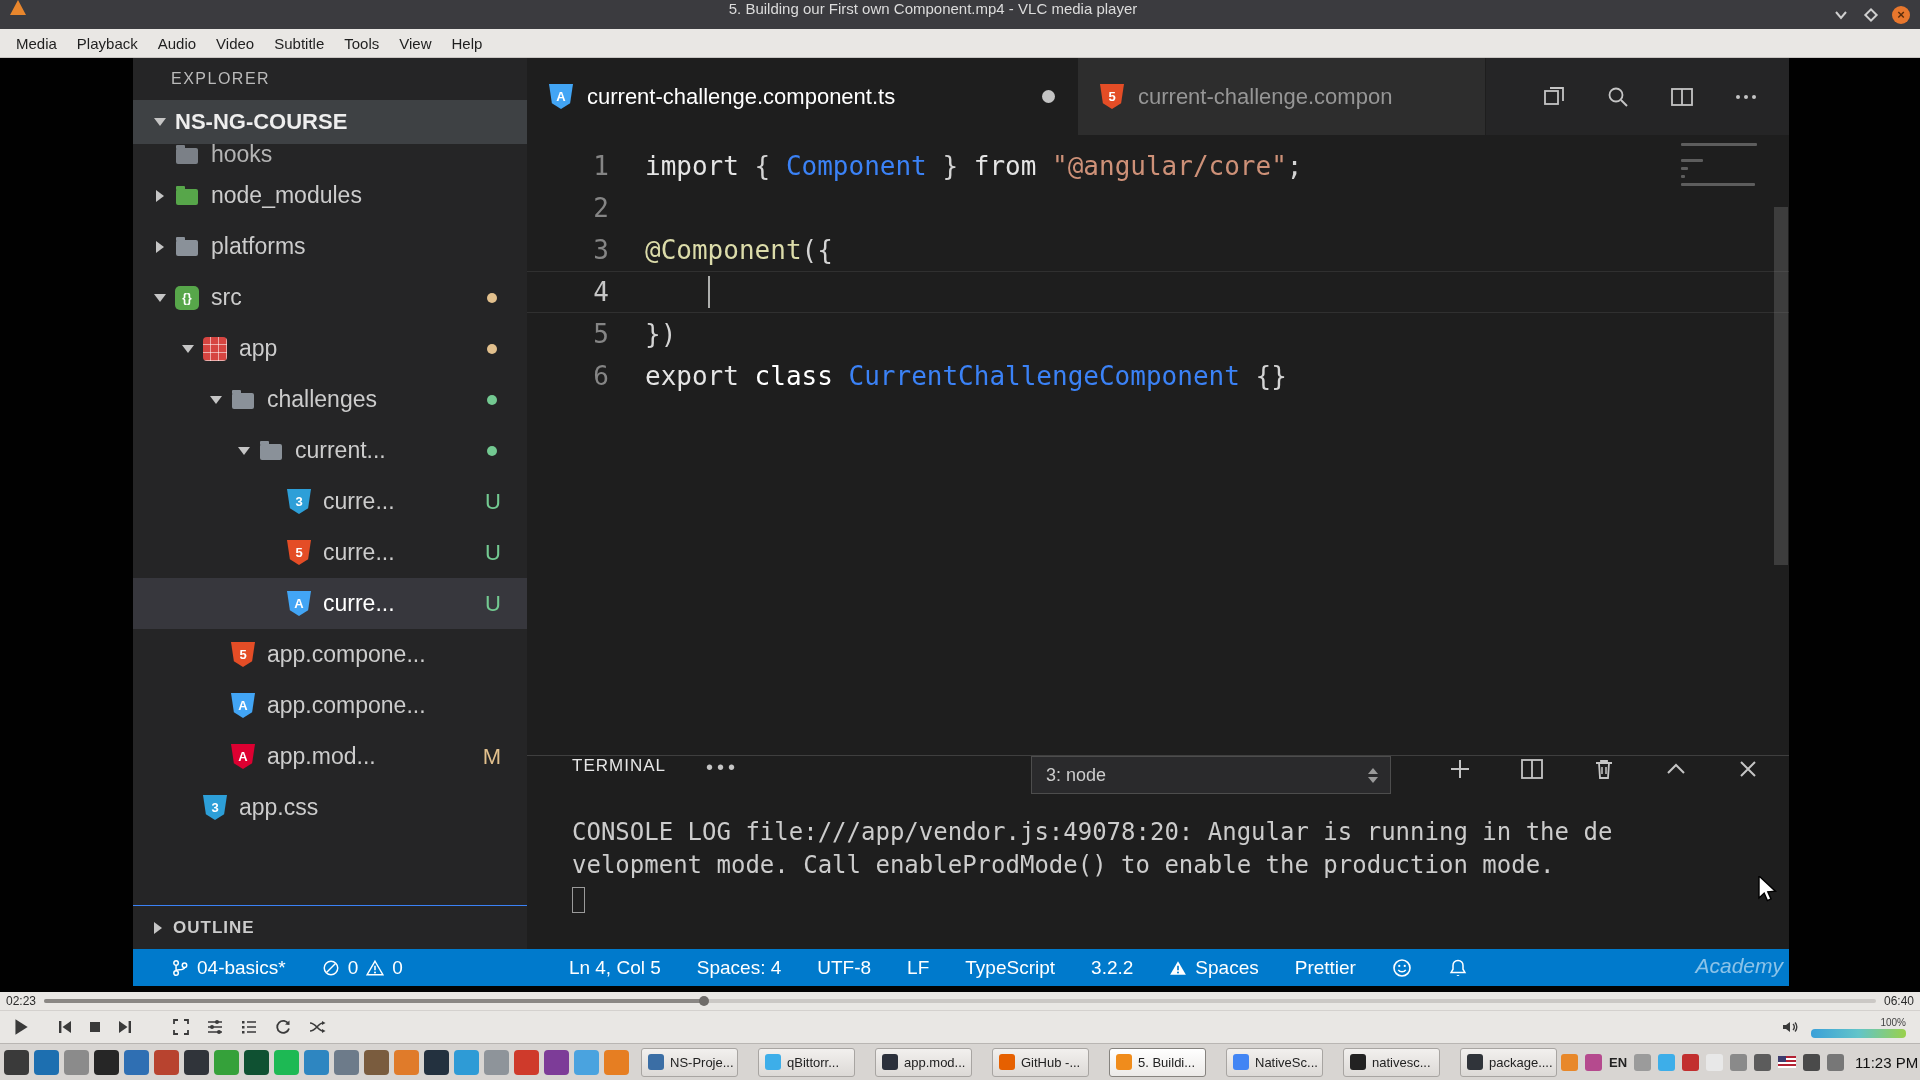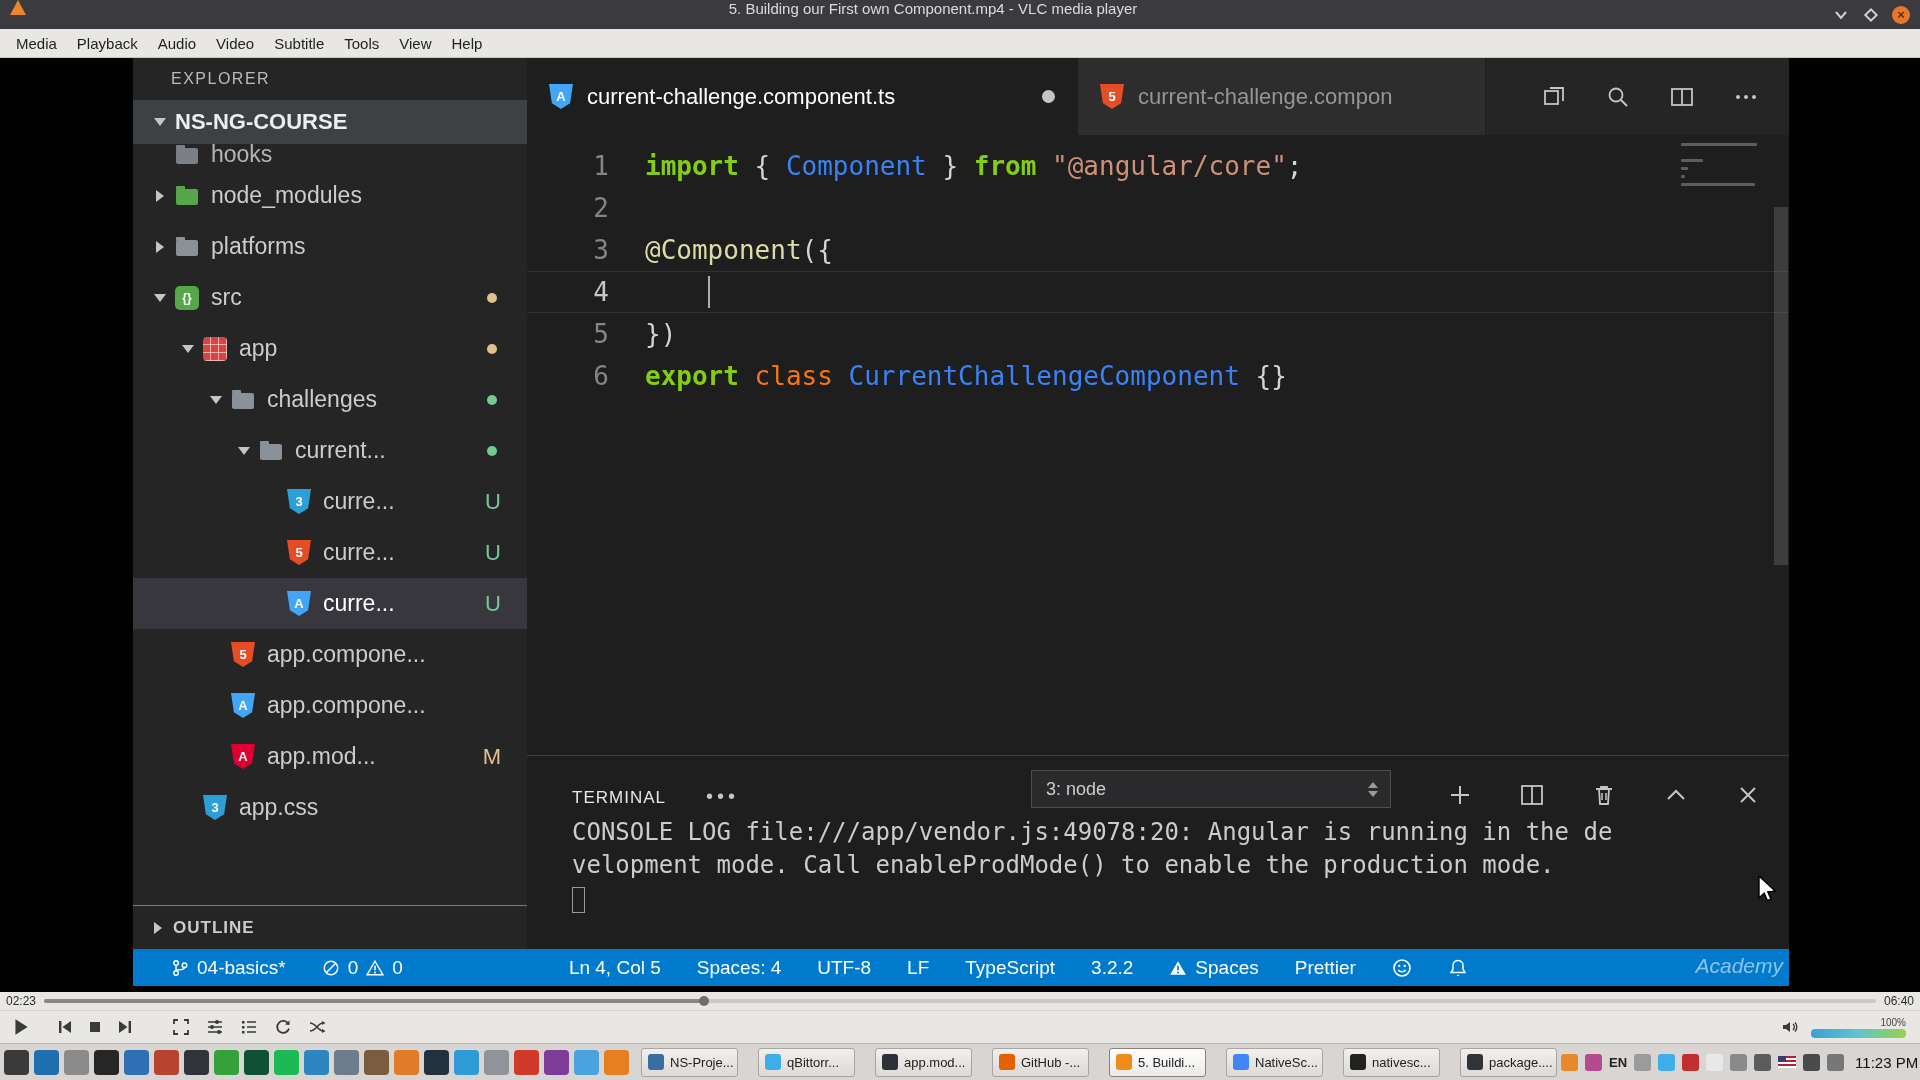--- a/index.html
+++ b/index.html
@@ -60,29 +60,29 @@
   .mod-dot{width:13px;height:13px;border-radius:50%;background:#c4c4c4;margin-left:auto;flex:none;}
   .tab-actions{margin-left:auto;display:flex;align-items:center;gap:38px;padding-right:30px;}
   .tab-actions svg,.term-actions svg{display:block;}
 
   .editor{flex:1;position:relative;background:#1e1e1e;min-height:0;padding-top:10px;}
   .code-line{height:42px;display:flex;align-items:center;}
   .code-line.current{border-top:1px solid #303030;border-bottom:1px solid #303030;}
   .ln{width:118px;flex:none;text-align:right;padding-right:36px;color:#858585;font:26px "DejaVu Sans Mono",monospace;}
   .code-line.current .ln{color:#c6c6c6;}
   .code-text{font:26px "DejaVu Sans Mono",monospace;white-space:pre;color:#d4d4d4;}
-  .tk-kw{color:#84cc16;font-weight:bold;} .tk-kw2{color:#f97316;} .tk-type{color:#3b82f6;} .tk-str{color:#ce9178;} .tk-fg{color:#d4d4d4;} .tk-dec{color:#dcdcaa;}
+  .tk-kw{color:#e5e5e5;} .tk-kw2{color:#ffffff;} .tk-type{color:#3b82f6;} .tk-str{color:#ce9178;} .tk-fg{color:#d4d4d4;} .tk-dec{color:#dcdcaa;}
   .caret{display:inline-block;width:2px;height:32px;background:#aeafad;vertical-align:middle;}
   .minimap{position:absolute;top:8px;right:26px;width:82px;display:flex;flex-direction:column;gap:5px;}
   .mm-line{height:3px;background:#5d5d5d;border-radius:1px;}
   .scrollbar{position:absolute;top:0;right:0;width:16px;height:100%;}
   .sb-thumb{position:absolute;top:72px;right:1px;width:14px;height:358px;background:rgba(121,121,121,.35);}
 
   .terminal{height:194px;flex:none;border-top:1px solid #3f3f3f;background:#1e1e1e;display:flex;flex-direction:column;}
-  .term-header{height:52px;flex:none;display:flex;align-items:flex-end;padding:0 28px 0 45px;}
+  .term-header{height:52px;flex:none;display:flex;align-items:flex-start;padding:0 28px 0 45px;}
   .term-title{font-size:17px;letter-spacing:1px;color:#e7e7e7;}
   .term-dots{margin-left:40px;color:#c5c5c5;font-size:20px;letter-spacing:4px;}
   .term-select{margin-left:auto;width:360px;height:38px;background:#2a2a2c;border:1px solid #4d4d4d;display:flex;align-items:center;justify-content:space-between;padding:0 12px 0 14px;color:#cccccc;font-size:18px;}
   .sel-arrows{display:flex;flex-direction:column;gap:3px;}
   .tri-up{width:0;height:0;border-left:5px solid transparent;border-right:5px solid transparent;border-bottom:6px solid #9a9a9a;}
   .tri-down{width:0;height:0;border-left:5px solid transparent;border-right:5px solid transparent;border-top:6px solid #9a9a9a;}
   .term-actions{display:flex;align-items:center;gap:46px;margin-left:56px;}
   .term-body{padding:8px 20px 0 45px;font:24px "DejaVu Sans Mono",monospace;color:#cccccc;line-height:33px;}
   .term-caret{width:13px;height:26px;border:1px solid #9a9a9a;margin-top:5px;}
 

